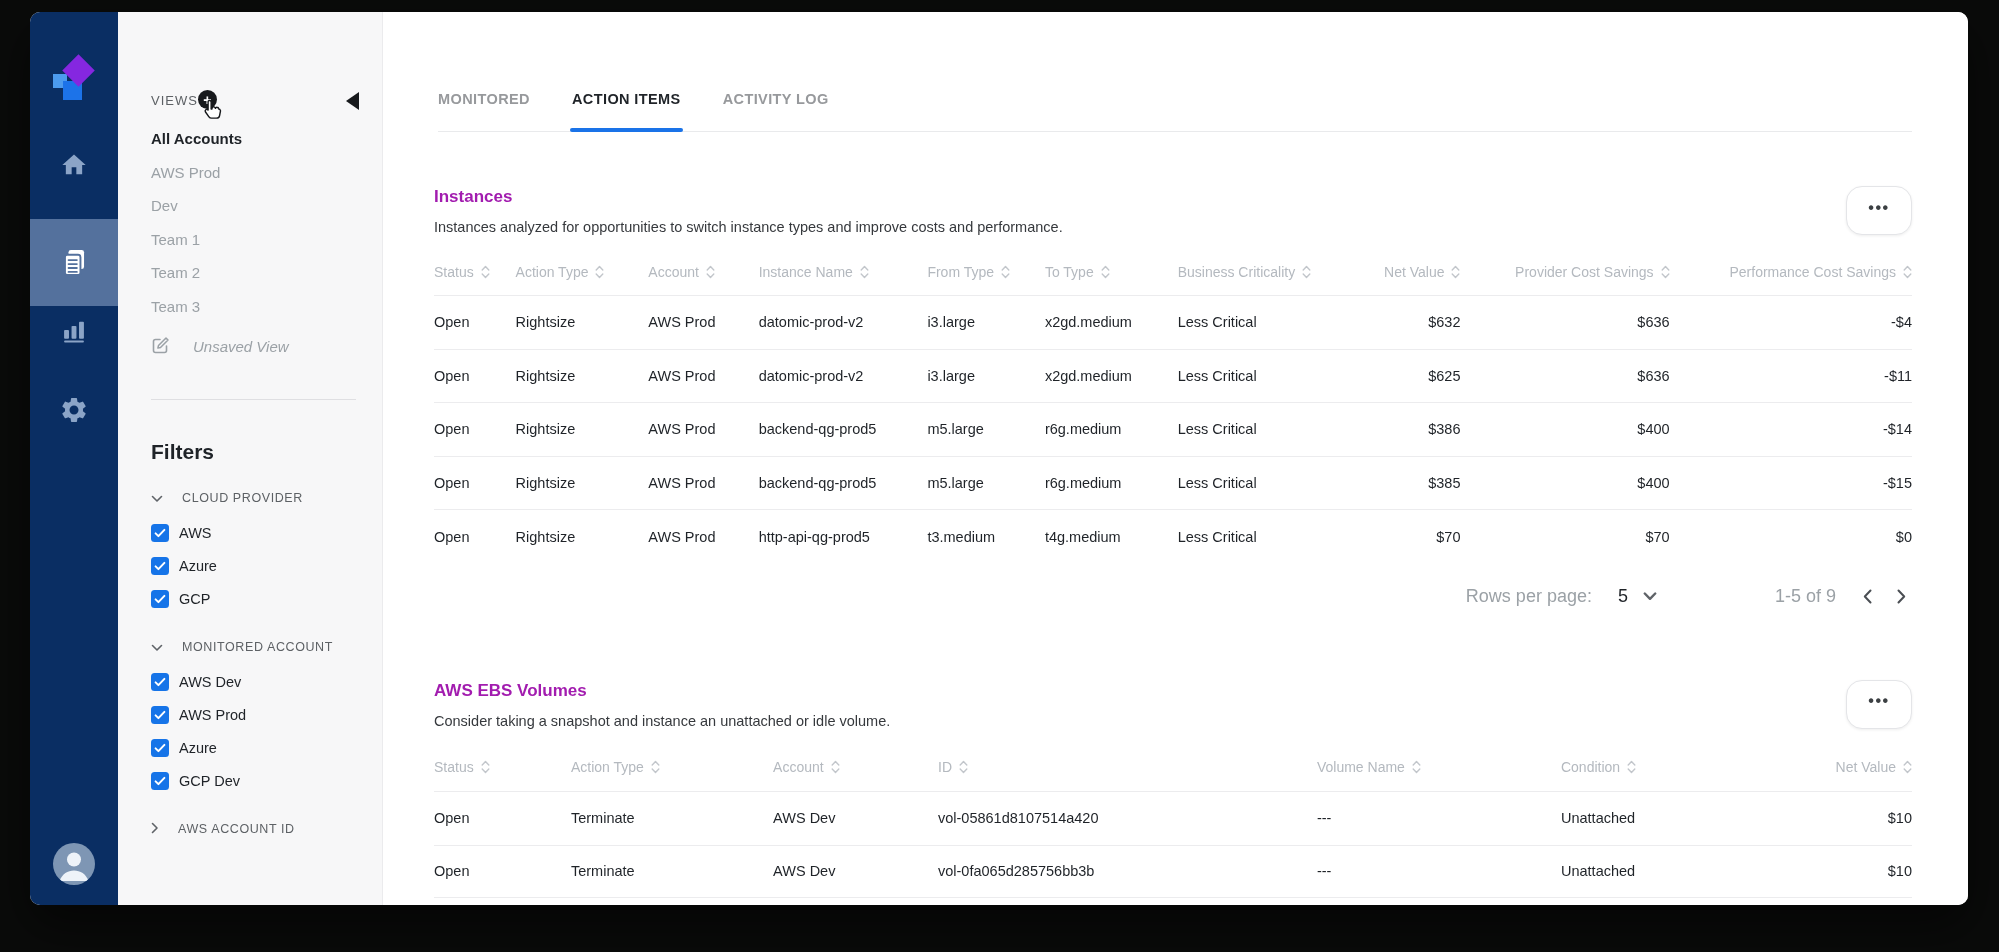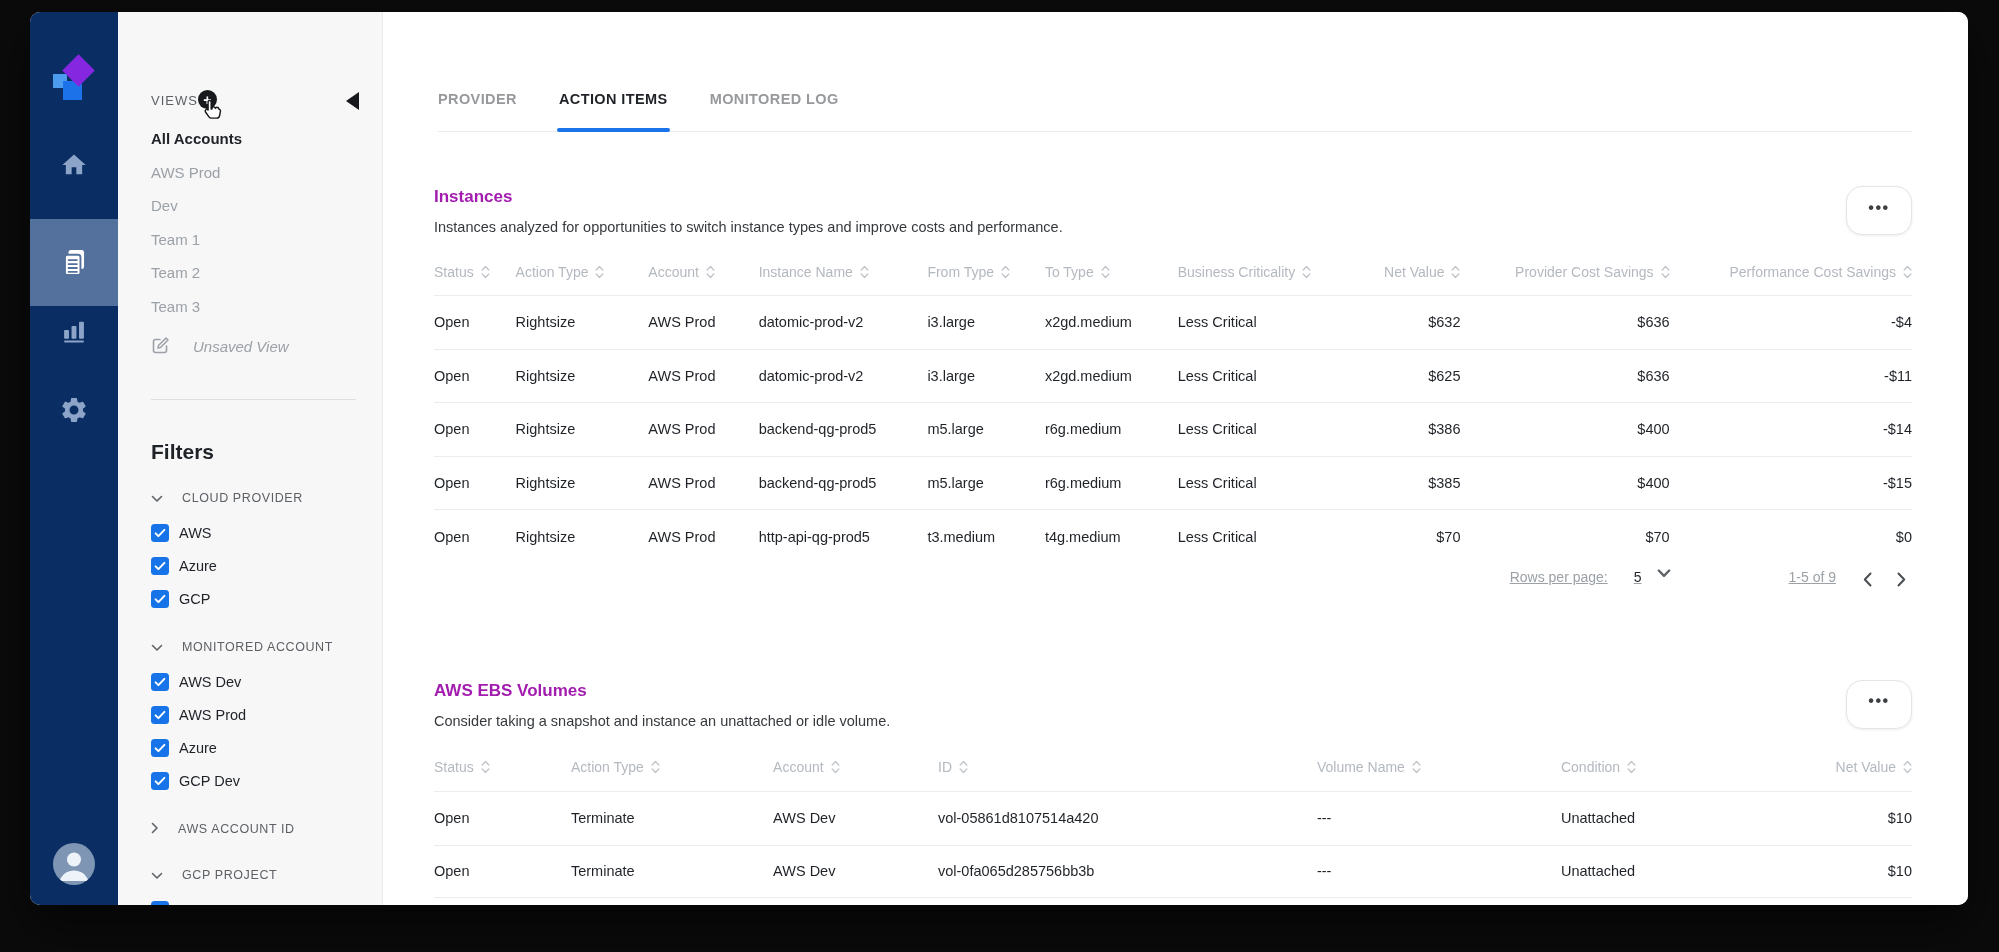--- a/index.html
+++ b/index.html
@@ -72,21 +72,21 @@
   .trow.thead { height:46px; }
   .t-ebs .trow.thead { height:48px; }
   .trow.tbody { height:53.6px; border-top:1px solid #ececee; cursor:pointer; }
   .t-ebs .trow.tbody:last-child { border-bottom:1px solid #ececee; }
   .th { display:flex; align-items:center; gap:7px; font-size:14px; color:#b4b9bf; cursor:pointer; white-space:nowrap; }
   .th.right { justify-content:flex-end; }
   .td { font-size:14.5px; color:#1f2328; white-space:nowrap; }
   .td.right { text-align:right; }
   .sort { display:flex; align-items:center; }
 
-  .pagination { height:56px; margin-top:6px; display:flex; align-items:flex-start; justify-content:flex-end; font-size:14px; color:#9ba1a6;text-decoration:underline; }
+  .pagination { height:56px; margin-top:6px; display:flex; align-items:center; justify-content:flex-end; font-size:18px; color:#9ba1a6; }
   .rpp-label { margin-right:26px; }
   .rpp-value { color:#1f2328; margin-right:15px; }
   .rpp-caret { display:flex; align-items:center; cursor:pointer; margin-right:118px; }
   .range { margin-right:20px; }
   .pg-btn { display:flex; align-items:center; justify-content:center; width:22px; height:22px; cursor:pointer; }
   .pg-btn + .pg-btn { margin-left:12px; }
 </style>
 </head>
 <body>
 
@@ -258,46 +258,28 @@
           </div>
         </div>
         <div class="fgroup">
           <div class="fgroup-head">
             <span><svg width="8" height="12" viewBox="0 0 8 12" fill="none">
                 <path d="M1.5 1.5 6 6l-4.5 4.5" stroke="#5f6368" stroke-width="1.6" stroke-linecap="round" stroke-linejoin="round"></path>
               </svg></span>
             <span class="fgroup-label">AWS ACCOUNT ID</span>
           </div>
         </div>
-        <div class="fgroup gap-lg">
-          <div class="fgroup-head">
-            <span><svg width="12" height="8" viewBox="0 0 12 8" fill="none">
-                <path d="M1.5 1.5 6 6l4.5-4.5" stroke="#5f6368" stroke-width="1.6" stroke-linecap="round" stroke-linejoin="round"></path>
-              </svg></span>
-            <span class="fgroup-label">GCP PROJECT</span>
-          </div>
-          <div class="fitems">
-            <div class="fitem">
-              <span class="checkbox">
-                <svg width="12" height="10" viewBox="0 0 12 10" fill="none">
-                  <path d="M1.6 5.4 4.4 8.1 10.4 1.9" stroke="#fff" stroke-width="2" stroke-linecap="round" stroke-linejoin="round"></path>
-                </svg>
-              </span>
-              <span class="fitem-label"></span>
-            </div>
-          </div>
-        </div>
       </div>
   </div>
 
   <div class="main">
     <div class="tabs-wrap" id="tabs">
-        <div class="tab">PROVIDER</div>
+        <div class="tab">MONITORED</div>
         <div class="tab active">ACTION ITEMS</div>
-        <div class="tab">MONITORED LOG</div>
+        <div class="tab">ACTIVITY LOG</div>
       </div>
 
     <div class="sec-head first">
       <div class="sec-titles">
         <div class="sec-title">Instances</div>
         <div class="sec-sub">Instances analyzed for opportunities to switch instance types and improve costs and performance.</div>
       </div>
       <div class="menu-btn">•••</div>
     </div>
     <div class="table t-instances">

